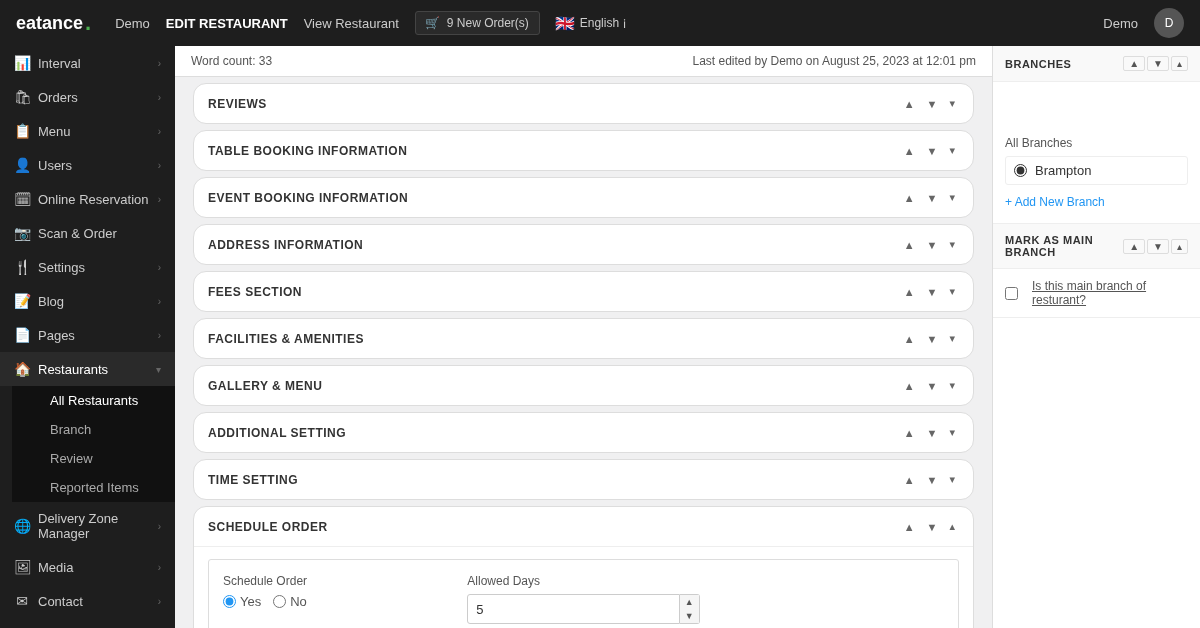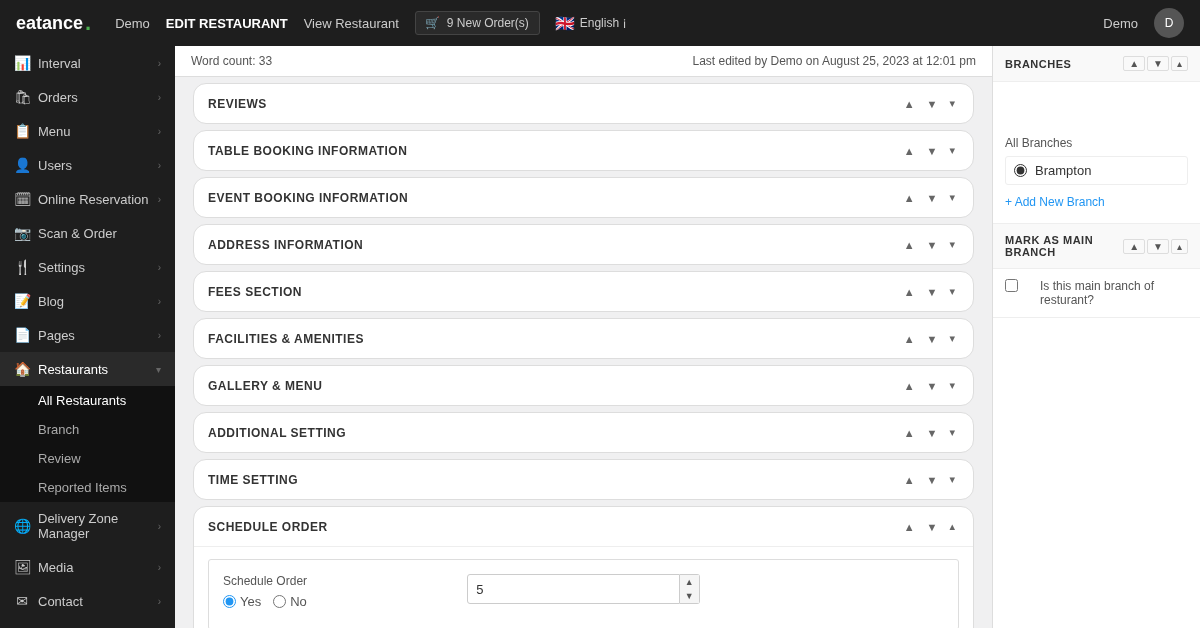--- a/index.html
+++ b/index.html
@@ -80,21 +80,21 @@
       padding: 9px 14px;
       cursor: pointer;
       gap: 8px;
       font-size: 13px;
       color: #ccc;
       text-decoration: none;
     }
     .sidebar-item.active { background: #2a2a2a; color: #fff; }
     .sidebar-icon { font-size: 14px; width: 16px; text-align: center; }
     .sidebar-arrow { margin-left: auto; font-size: 10px; color: #666; }
-    .sidebar-submenu { background: #111; }
+    .sidebar-submenu { background: #111; margin-left: 12px; }
     .sidebar-submenu .sub-item {
       padding: 7px 14px 7px 38px;
       color: #aaa;
       cursor: pointer;
       font-size: 13px;
     }
     .sidebar-submenu .sub-item.active { color: #fff; font-weight: 500; }
 
     
     .main-content {
@@ -271,24 +271,25 @@
     }
     .add-branch {
       color: #2196f3;
       font-size: 12px;
       cursor: pointer;
       padding: 4px 0;
       display: block;
     }
     .checkbox-row {
       display: flex;
-      align-items: flex-start;
-      gap: 22px;
+      align-items: center;
+      gap: 14px;
       font-size: 12px;
       color: #555;
+      text-decoration: underline;
     }
 
     
     ::-webkit-scrollbar { width: 5px; height: 5px; }
     ::-webkit-scrollbar-thumb { background: #ccc; border-radius: 3px; }
   </style>
 </head>
 <body>
 
 <nav class="top-nav">
@@ -517,20 +518,21 @@
                 <input type="radio" name="schedule_order" checked="" style="">
                 <span>Yes</span>
               </label>
               <label>
                 <input type="radio" name="schedule_order" style="">
                 <span>No</span>
               </label>
             </div>
           </div>
           <div class="form-group">
+            <label>Allowed Days</label>
             <div class="number-input-wrap">
               <input type="number" class="form-control" value="5" style="border-radius: 3px 0px 0px 3px;">
               <div class="number-spinners">
                 <button class="spin-btn">▲</button>
                 <button class="spin-btn">▼</button>
               </div>
             </div>
           </div>
         </div>
       </div>

